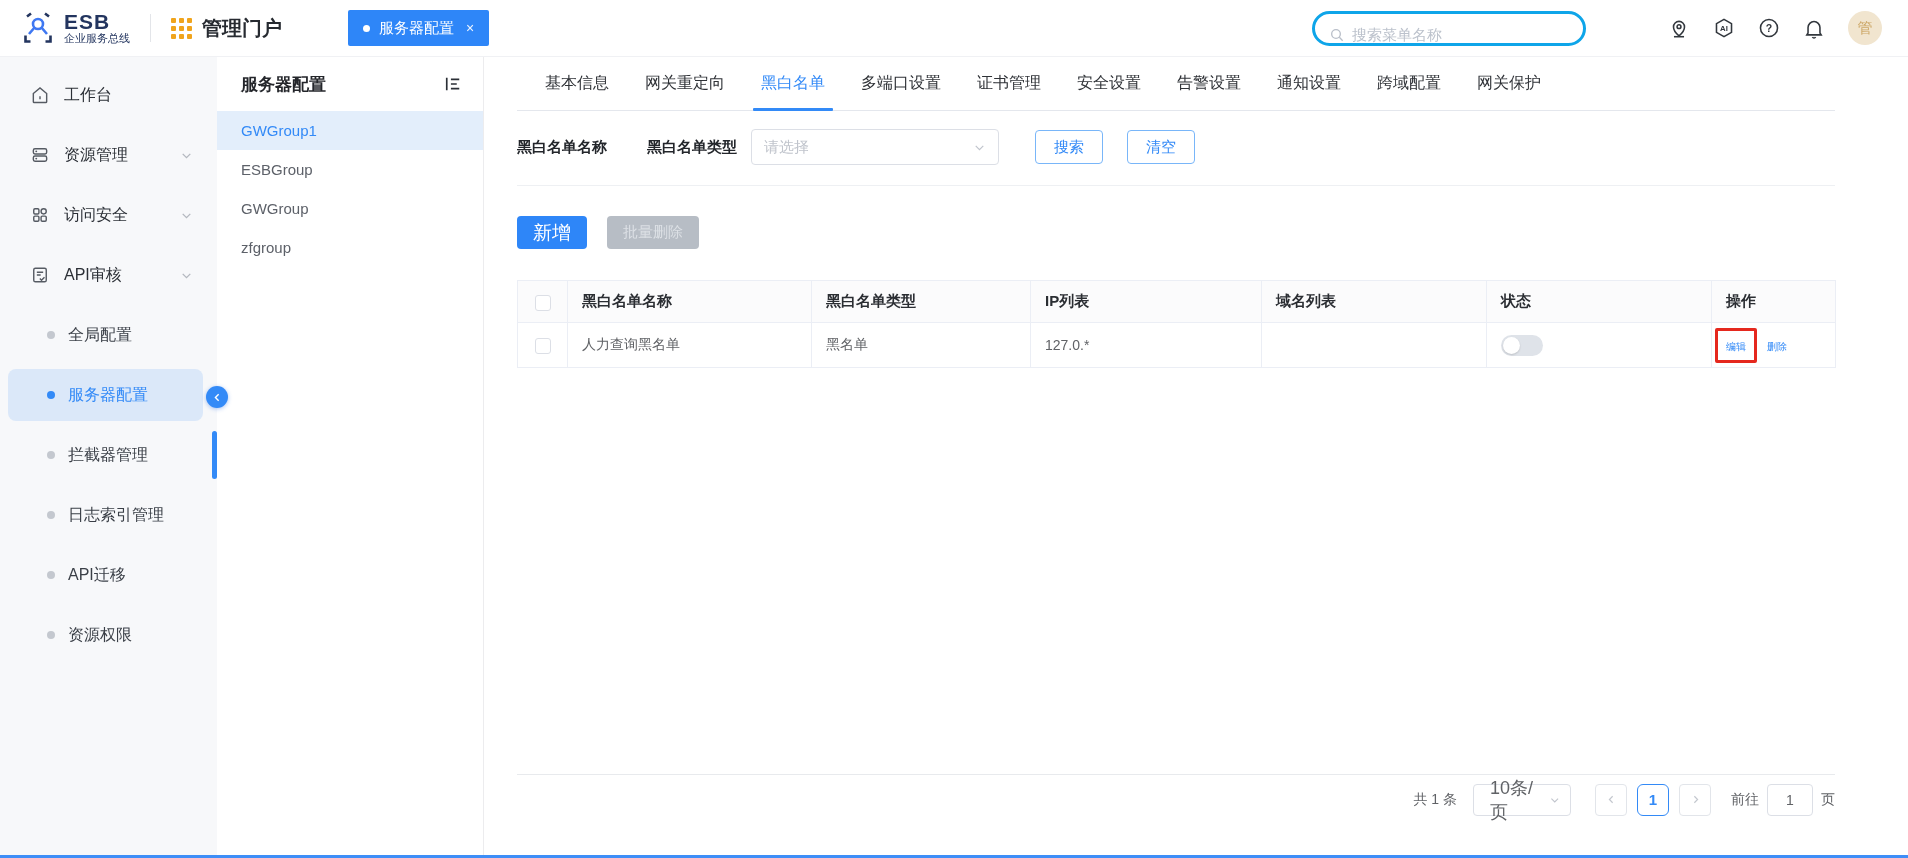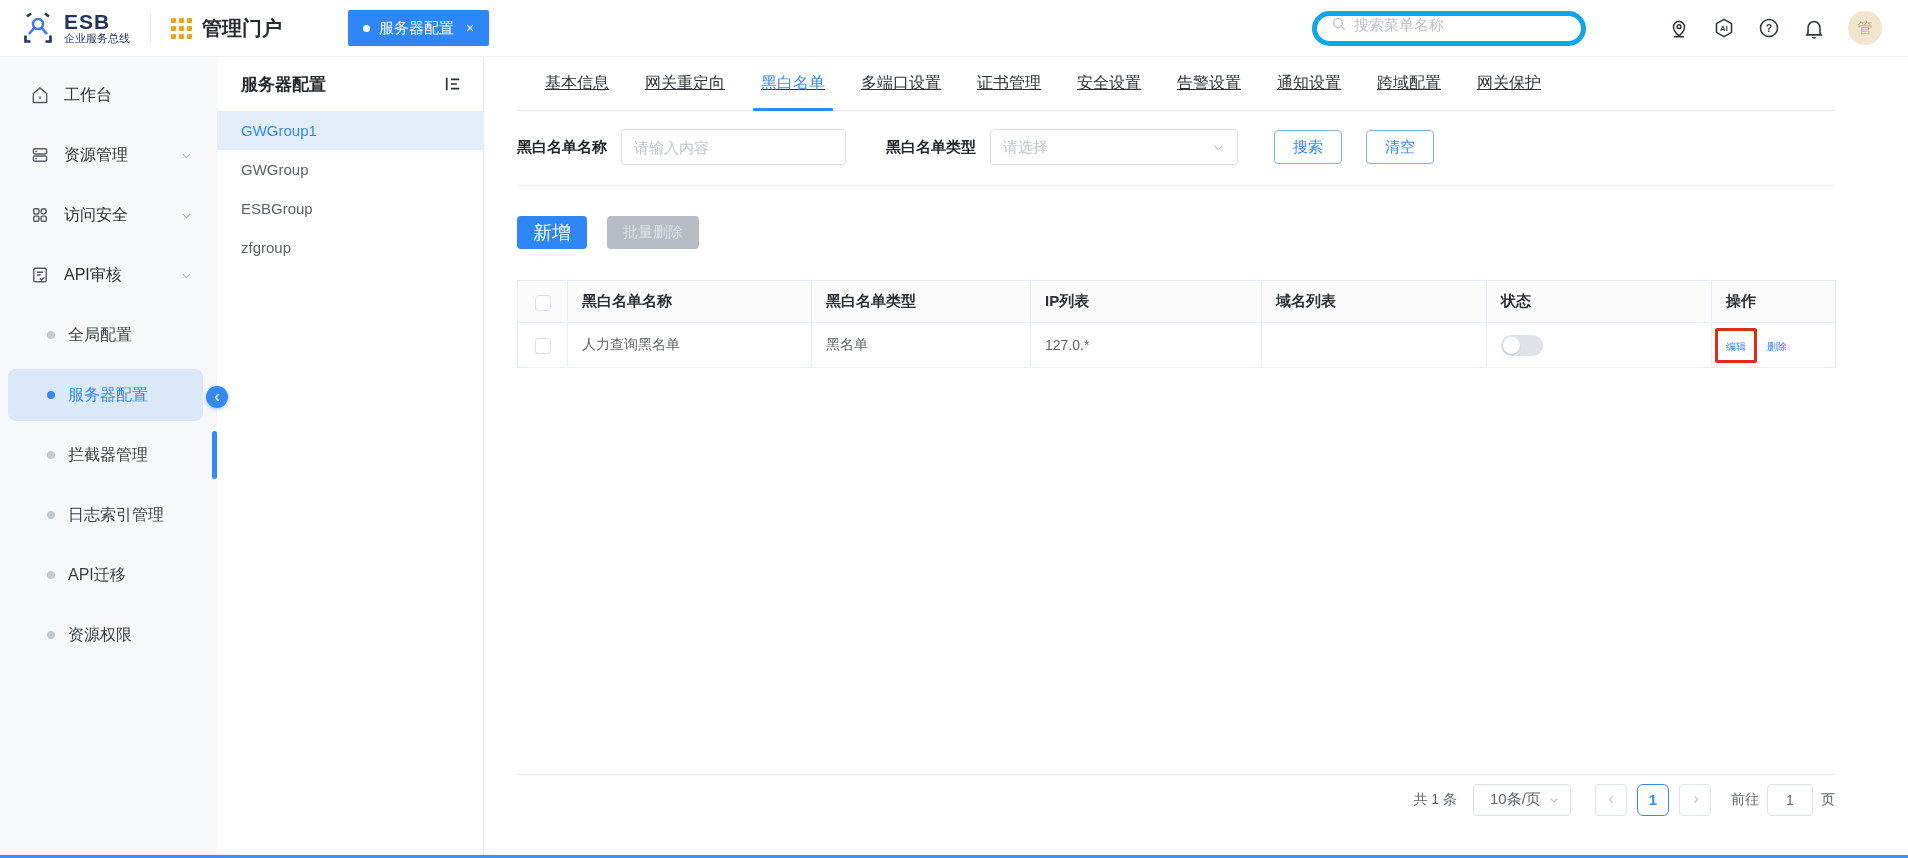--- a/index.html
+++ b/index.html
@@ -23,22 +23,22 @@
   .header-divider { width:1px; height:28px; background:#e3e5e9; margin:0 20px; }
   .portal { display:flex; align-items:center; }
   .portal-title { font-size:20px; font-weight:bold; color:#262a30; margin-left:10px; }
   .header-tab {
     margin-left:66px; height:36px; background:#2e86f8; color:#fff;
     display:flex; align-items:center; padding:0 15px; border-radius:2px; font-size:15px;
   }
   .header-tab .dot { width:7px; height:7px; border-radius:50%; background:#fff; margin-right:9px; }
   .header-tab .close { margin-left:12px; font-size:14px; color:rgba(255,255,255,.92); cursor:pointer; }
   .header-search {
-    margin-left:auto; width:274px; height:35px; border:5px solid #0ea5e9; border-radius:18px;
-    display:flex; align-items:flex-start; padding:0 14px; color:#b9bfc9;
+    margin-left:auto; width:274px; height:35px; border:3px solid #0ea5e9; border-radius:18px;
+    display:flex; align-items:flex-end; padding:0 14px; color:#b9bfc9;
   }
   .header-search input {
     border:none; outline:none; background:transparent; font-size:15px; margin-left:7px;
     color:#606266; width:200px; font-family:inherit;
   }
   .header-search input::placeholder { color:#bcc2cc; }
   .header-icons { display:flex; align-items:center; margin-left:82px; }
   .hicon { width:22px; height:22px; color:#32373d; margin-right:23px; cursor:pointer; }
   .avatar {
     width:34px; height:34px; border-radius:50%; background:#f1e5cf; color:#cda868;
@@ -83,21 +83,21 @@
   .group-header { height:54px; display:flex; align-items:center; padding:0 20px 0 24px; }
   .group-title { font-size:17px; font-weight:bold; color:#24262b; }
   .group-header .gicon { margin-left:auto; width:20px; height:20px; color:#2b2f36; cursor:pointer; }
   .group-item { height:39px; display:flex; align-items:center; padding-left:24px; font-size:15px; color:#5d6169; cursor:pointer; }
   .group-item.active { background:#e3eefb; color:#338af7; }
 
   
   .main { flex:1; background:#fff; }
   .content { margin-left:33px; width:1318px; }
 
-  .tabs { height:54px; display:flex; align-items:stretch; border-bottom:1px solid #e4e7ed; padding-left:10px;text-decoration:underline; }
+  .tabs { height:54px; display:flex; align-items:stretch; border-bottom:1px solid #e4e7ed; padding-left:10px; }
   .tab {
     display:flex; align-items:center; padding:0 18px; font-size:16px; color:#2f3237;
     cursor:pointer; position:relative;
   }
   .tab.active { color:#338af7; }
   .tab.active::after {
     content:""; position:absolute; left:10px; right:10px; bottom:-1px; height:3px;
     background:#338af7; border-radius:1px;
   }
 
@@ -154,21 +154,21 @@
   }
   .op-delete { margin-left:10px; }
 
   .pagination-bar {
     margin-top:406px; border-top:1px solid #e8eaed; height:50px;
     display:flex; align-items:center; justify-content:flex-end;
   }
   .pg-total { font-size:14px; color:#606266; margin-right:16px; }
   .pg-size {
     width:98px; height:32px; border:1px solid #dcdfe6; border-radius:4px; display:flex;
-    align-items:center; padding:0 10px 0 16px; font-size:15px; color:#606266; cursor:pointer; margin-right:24px;
+    align-items:center; padding:0 10px 0 16px; font-size:18px; color:#606266; cursor:pointer; margin-right:24px;
   }
   .pg-size .sel-chev { margin-left:auto; color:#c0c4cc; }
   .pg-btn {
     width:32px; height:32px; border:1px solid #e2e5ea; border-radius:4px; background:#fff;
     display:flex; align-items:center; justify-content:center; color:#c3c7ce; cursor:pointer; margin-right:10px;
   }
   .pg-page {
     width:32px; height:32px; border:1px solid #338af7; border-radius:6px; background:#fff;
     display:flex; align-items:center; justify-content:center; color:#338af7; font-weight:bold;
     font-size:15px; cursor:pointer; margin-right:10px;
@@ -333,24 +333,24 @@
     <div class="group-header">
       <span class="group-title">服务器配置</span>
       <svg class="gicon" viewBox="0 0 24 24" fill="none" stroke="currentColor" stroke-width="2">
         <path d="M4.5 4.5v15M9.5 6.5h10M9.5 12h7M9.5 17.5h10"></path>
       </svg>
     </div>
     <div class="group-item active">
       <span>GWGroup1</span>
     </div>
     <div class="group-item">
+      <span>ESBGroup</span>
+    </div>
+    <div class="group-item">
       <span>GWGroup</span>
-    </div>
-    <div class="group-item">
-      <span>ESBGroup</span>
     </div>
     <div class="group-item">
       <span>zfgroup</span>
     </div>
   </div>
 
   <div class="main">
     <div class="content">
       <div class="tabs">
         <div class="tab">
@@ -380,21 +380,20 @@
         <div class="tab">
             <span>跨域配置</span>
           </div>
         <div class="tab">
             <span>网关保护</span>
           </div>
       </div>
 
       <div class="filter-row">
         <span class="filter-label">黑白名单名称</span>
-        <input class="text-input" type="text" placeholder="请输入内容" style="">
         <span class="filter-label second">黑白名单类型</span>
         <div class="select-box">
           <span>请选择</span>
           <svg class="sel-chev" width="13" height="13" viewBox="0 0 24 24" fill="none" stroke="currentColor" stroke-width="2.2">
               <path d="m5 9 7 7 7-7"></path>
             </svg>
         </div>
         <button class="btn-outline btn-search">搜索</button>
         <button class="btn-outline btn-clear">清空</button>
       </div>

